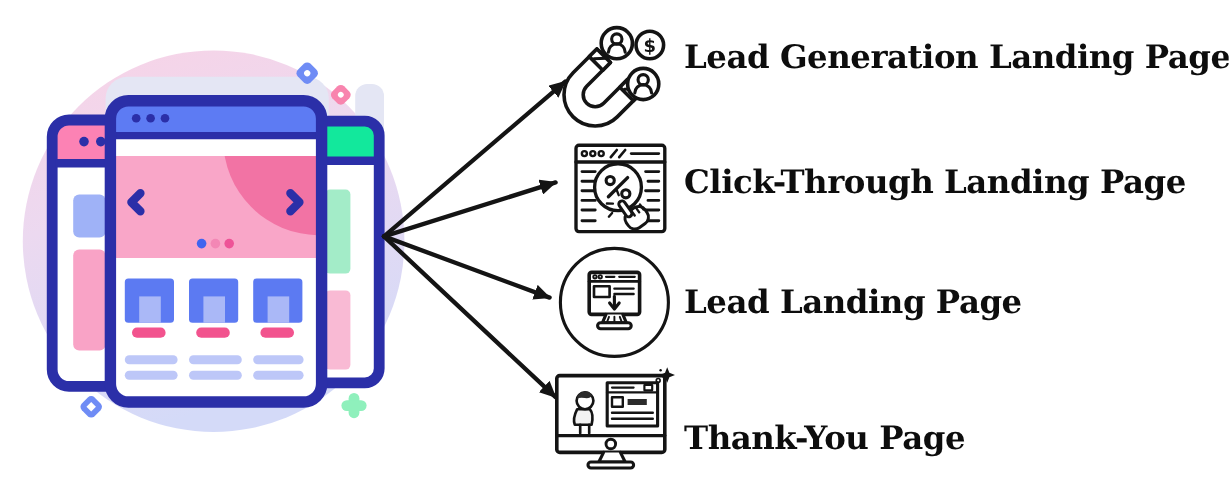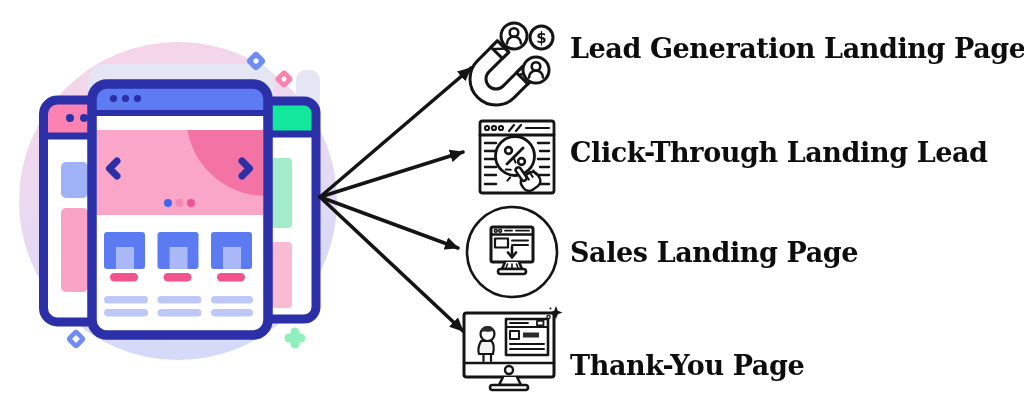--- a/index.html
+++ b/index.html
@@ -210,17 +210,17 @@
       <rect x="490" y="385" width="38" height="5" rx="2.5" fill="#ffffff" stroke-width="2.6"></rect>
       <g>
         <path d="M 556 306 l 1.8 4.7 l 4.7 1.8 l -4.7 1.8 l -1.8 4.7 l -1.8 -4.7 l -4.7 -1.8 l 4.7 -1.8 z" fill="#141414" stroke="none"></path>
         <circle cx="548.5" cy="317" r="1.6" stroke-width="1.4"></circle>
         <circle cx="550.5" cy="308.5" r="1" fill="#141414" stroke="none"></circle>
       </g>
     </g>
   </svg>
 
   <div class="label label-1">Lead Generation Landing Page</div>
-  <div class="label label-2">Click-Through Landing Lead</div>
-  <div class="label label-3">Sales Landing Page</div>
+  <div class="label label-2">Click-Through Landing Page</div>
+  <div class="label label-3">Lead Landing Page</div>
   <div class="label label-4">Thank-You Page</div>
 
 </div>
 
 </body></html>

